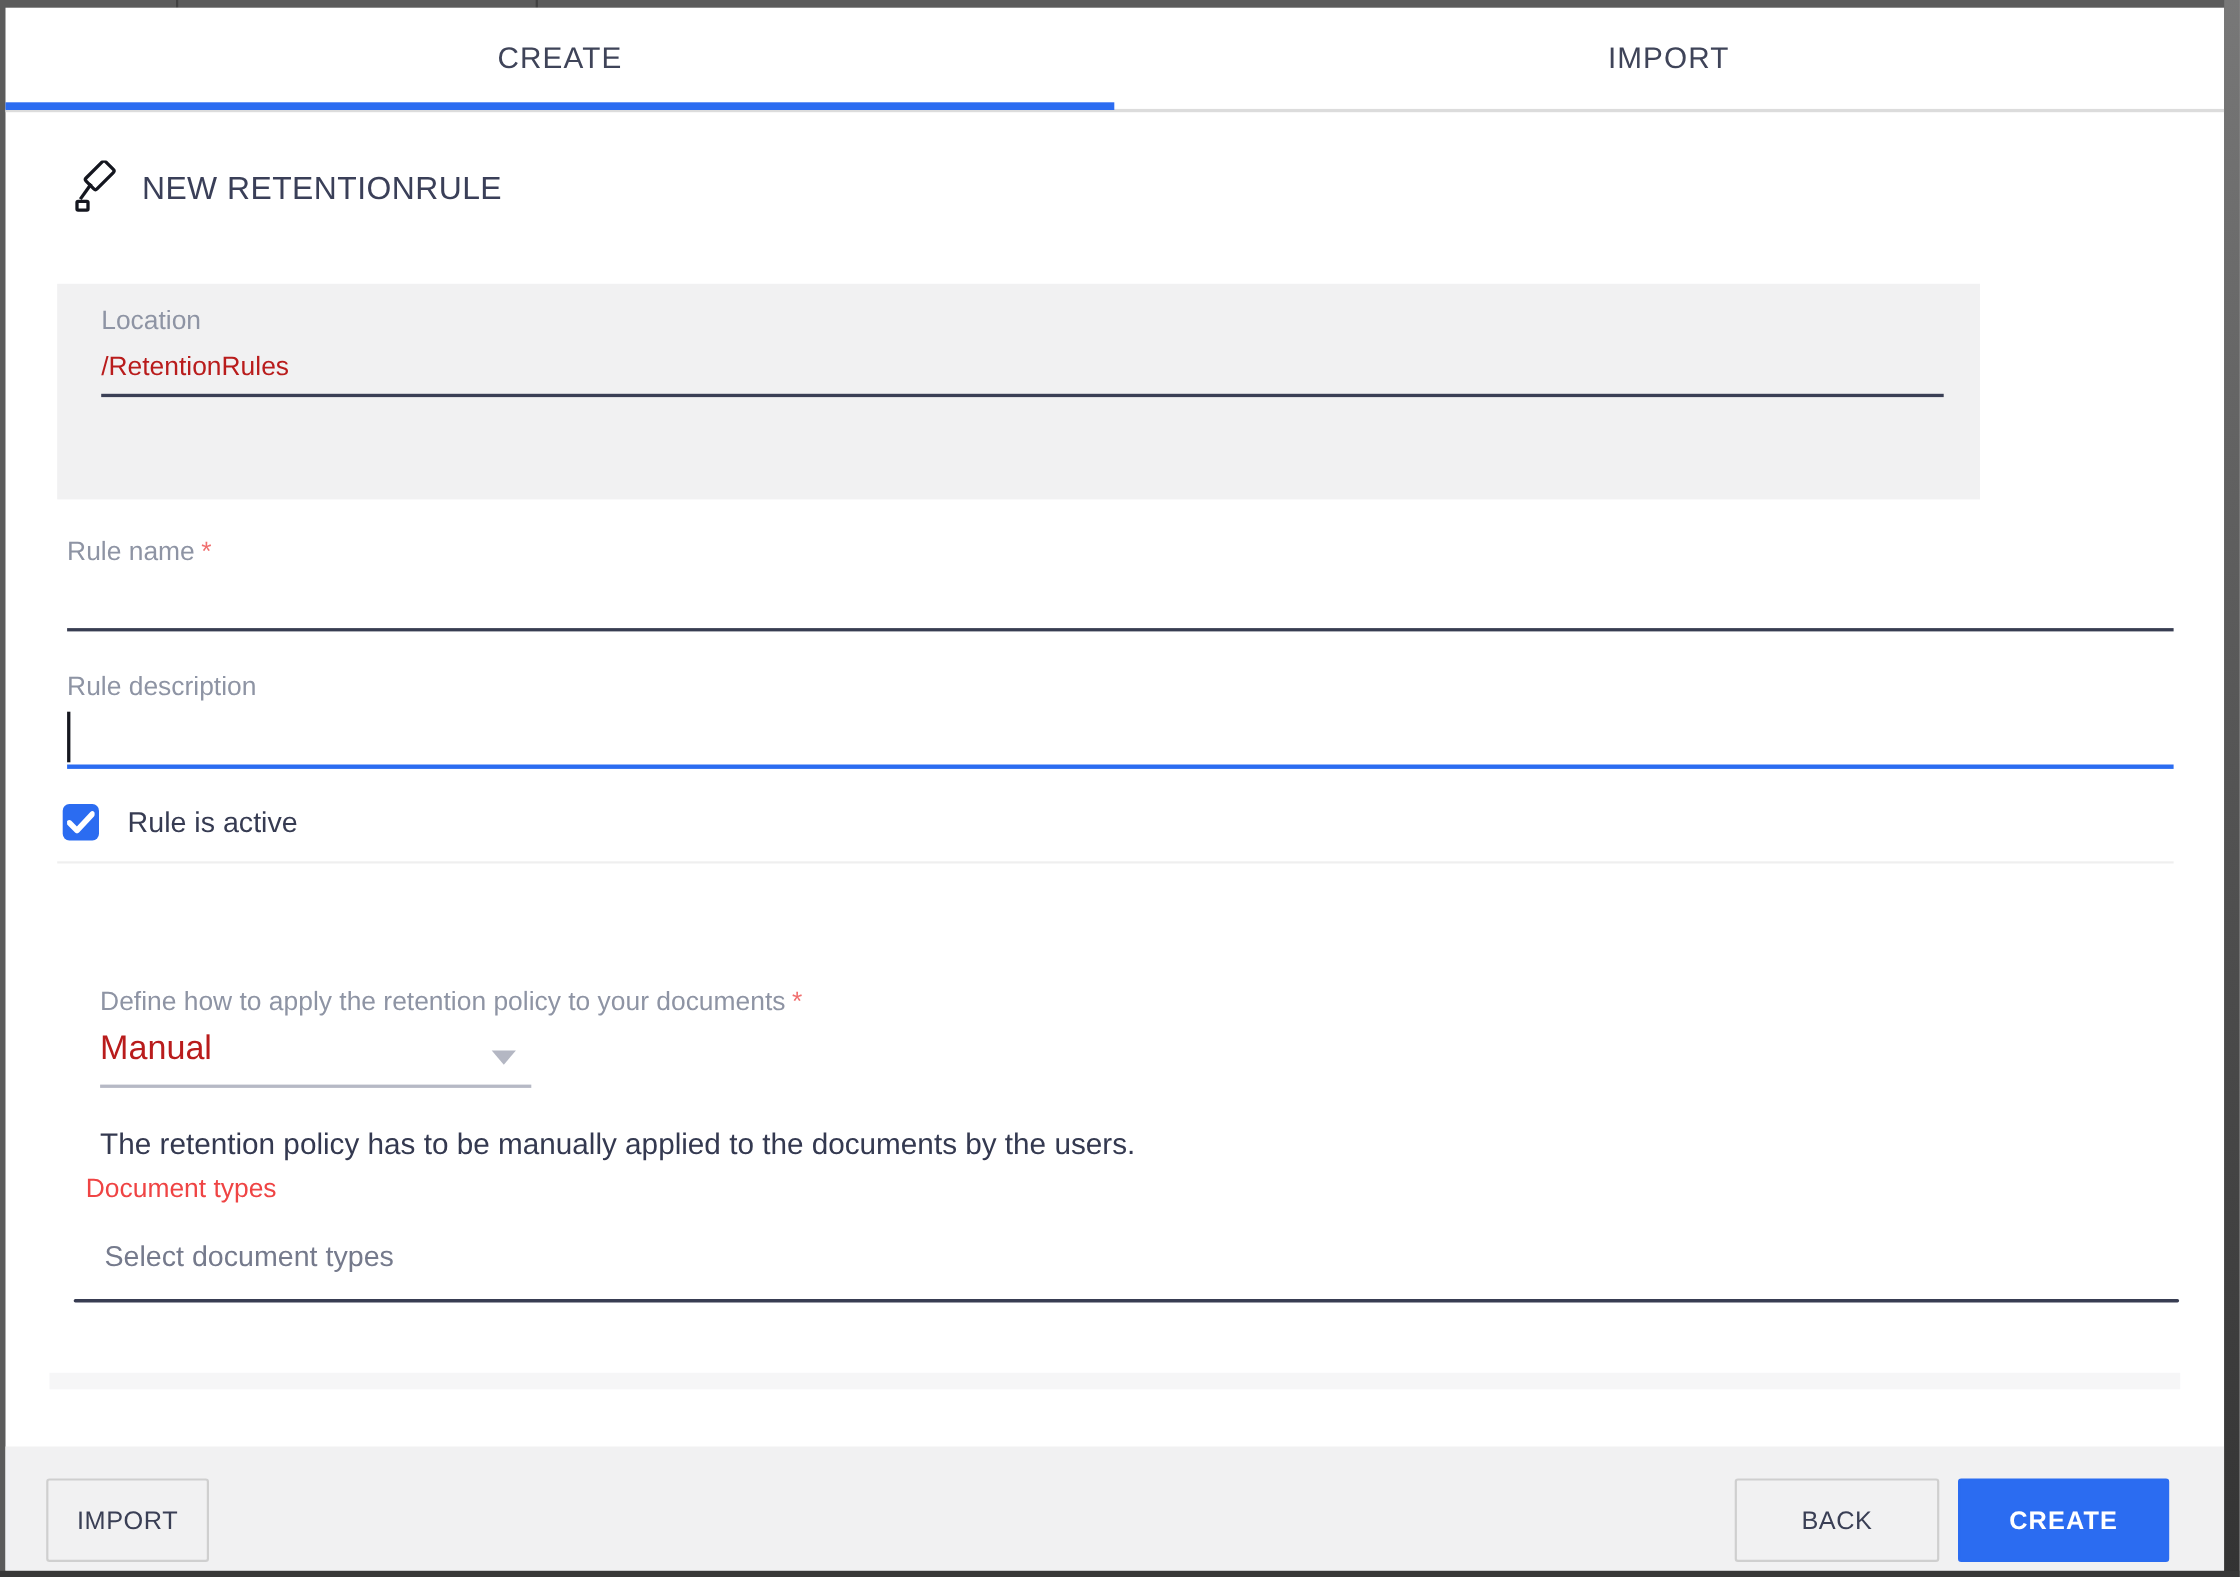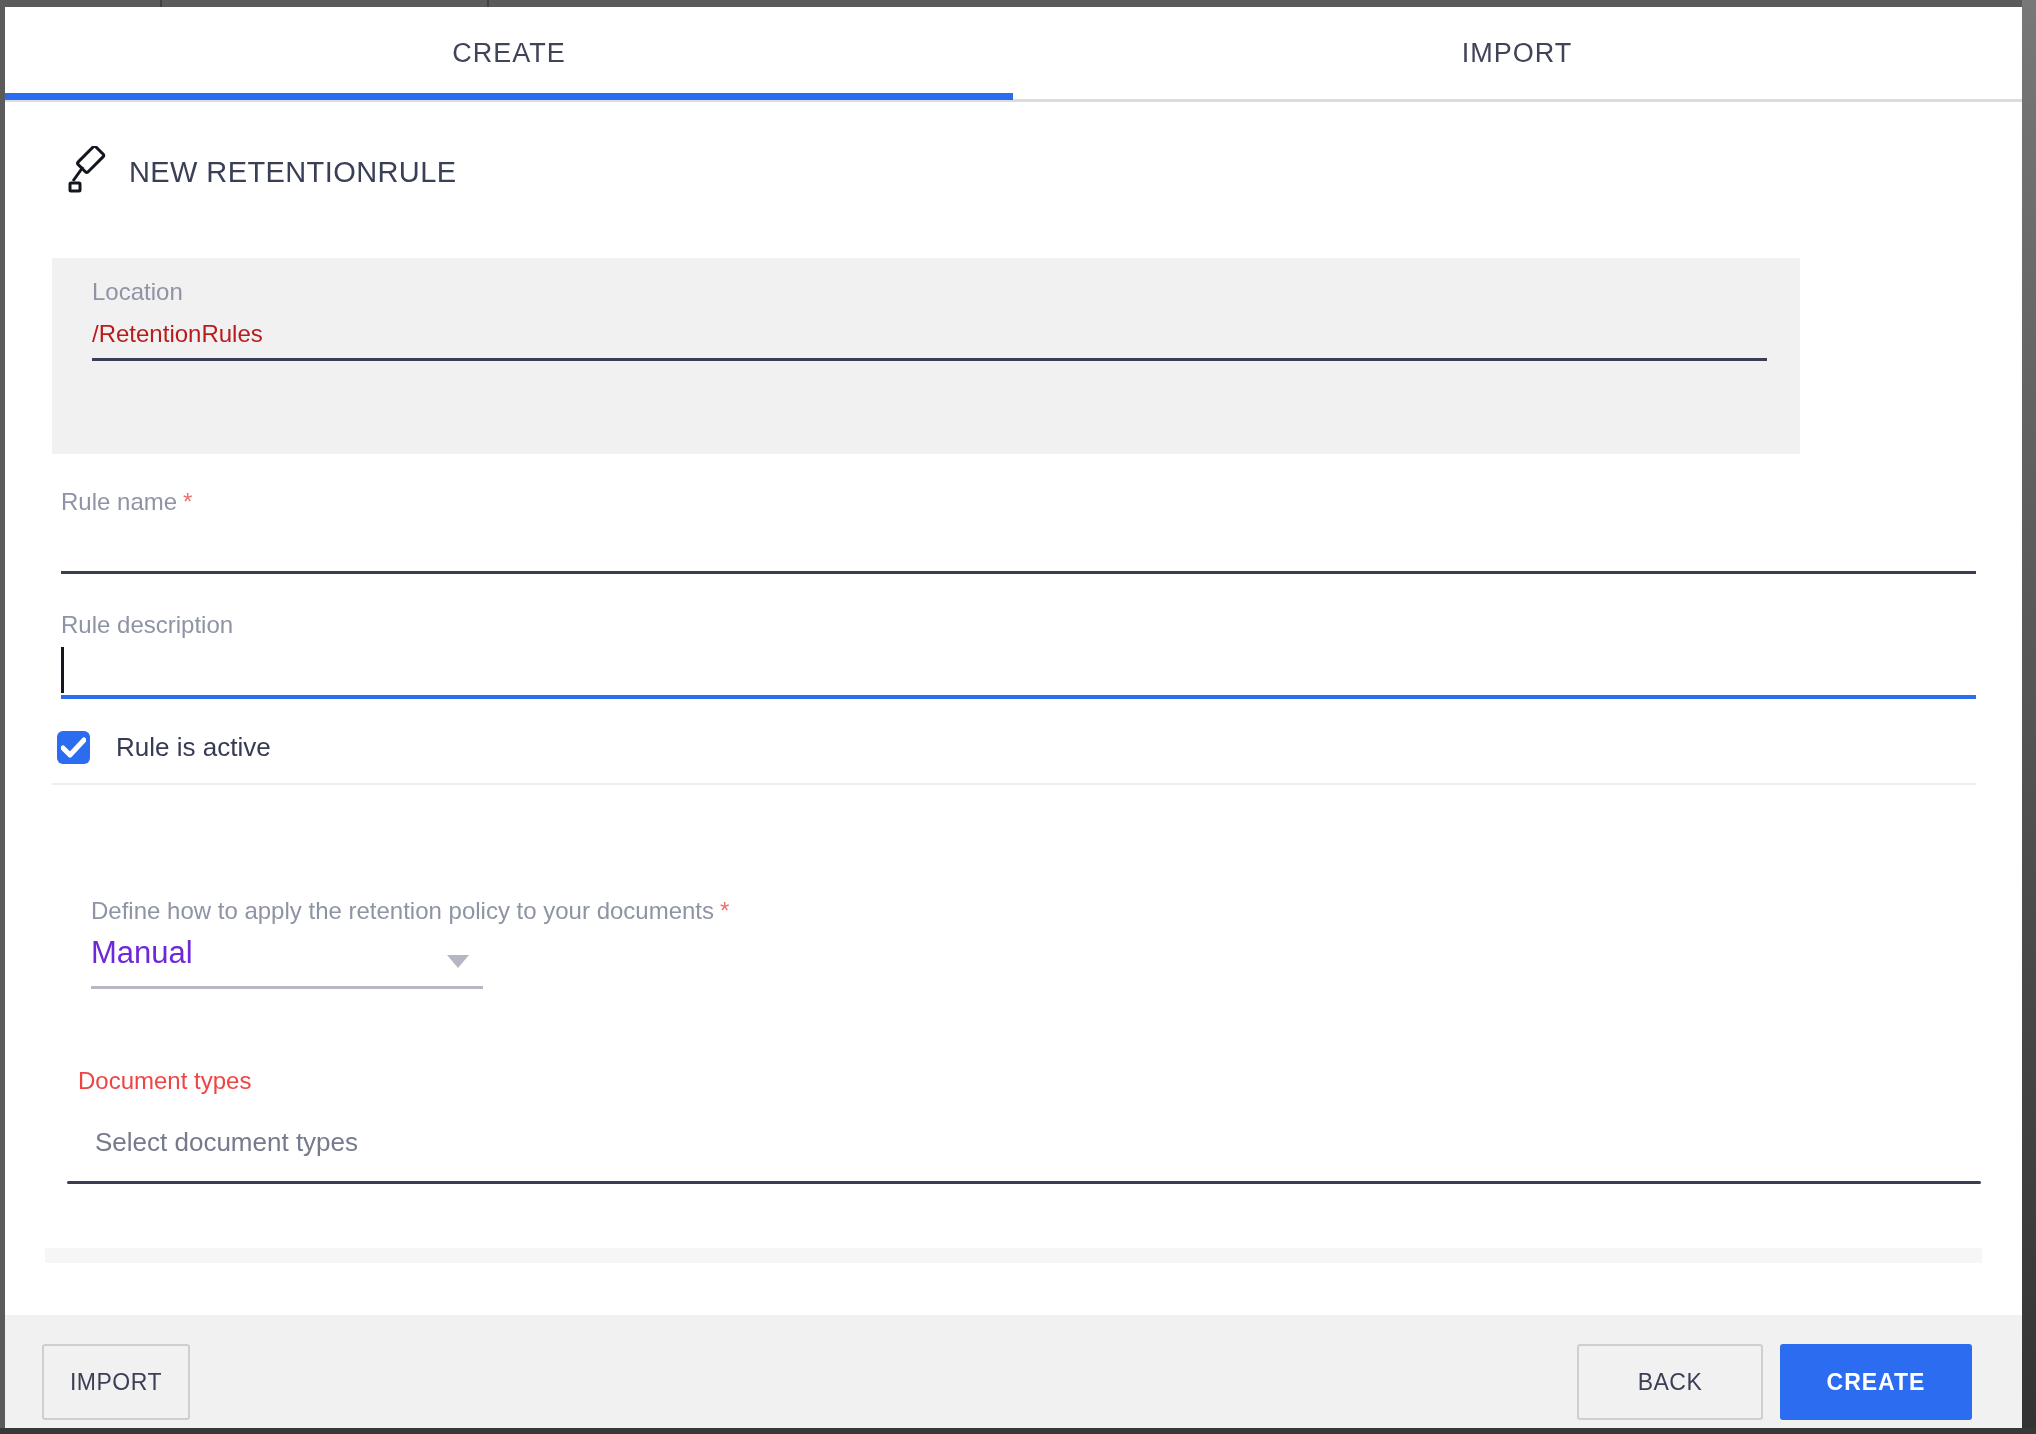--- a/index.html
+++ b/index.html
@@ -50,21 +50,21 @@
   .cblabel { font-size:26px; color:#363b52; }
 
   .divider { position:absolute; left:47px; top:776px; width:1924px; height:2px; background:#efefef; }
 
   
   .sectitle { position:absolute; left:86px; top:820px; font-size:25px; font-weight:bold;
     color:#383d55; letter-spacing:0.6px; }
   .define { position:absolute; left:86px; top:890px; font-size:24px; color:#8e94a4; }
   .req { color:#f06e6e; padding-left:6px; }
   .select { position:absolute; left:86px; top:928px; width:392px; height:54px;
-    border-bottom:3px solid #b6b9c5; font-size:31px; color:#6d28d9; cursor:default; }
+    border-bottom:3px solid #b6b9c5; font-size:31px; color:#b91c1c; cursor:default; }
   .select .arrow { position:absolute; right:14px; top:20px; width:0; height:0;
     border-left:11px solid transparent; border-right:11px solid transparent;
     border-top:13px solid #b4b7c3; }
   .hint { position:absolute; left:86px; top:1018px; font-size:27px; color:#343950; }
   .doclbl { position:absolute; left:73px; top:1060px; font-size:24px; color:#ef4444; }
   .docph { position:absolute; left:90px; top:1120px; font-size:26px; color:#757a8c; }
   .docline { position:absolute; left:62px; top:1174px; width:1914px; height:3px;
     background:#383d52; border-radius:3px; }
   .band { position:absolute; left:40px; top:1241px; width:1937px; height:15px; background:#f6f6f7; }
 
@@ -140,20 +140,21 @@
 
     <div class="define">
       <span>Define how to apply the retention policy to your documents</span><span class="req">*</span>
     </div>
 
     <div class="select">
       <span>Manual</span>
       <span class="arrow"></span>
     </div>
 
+    <div class="hint">The retention policy has to be manually applied to the documents by the users.</div>
 
     <div class="doclbl">Document types</div>
     <div class="docph">Select document types</div>
     <div class="docline"></div>
 
     <div class="band"></div>
 
     <div class="footer">
       <button class="btn btn-cancel">IMPORT</button>
       <button class="btn btn-back">BACK</button>

